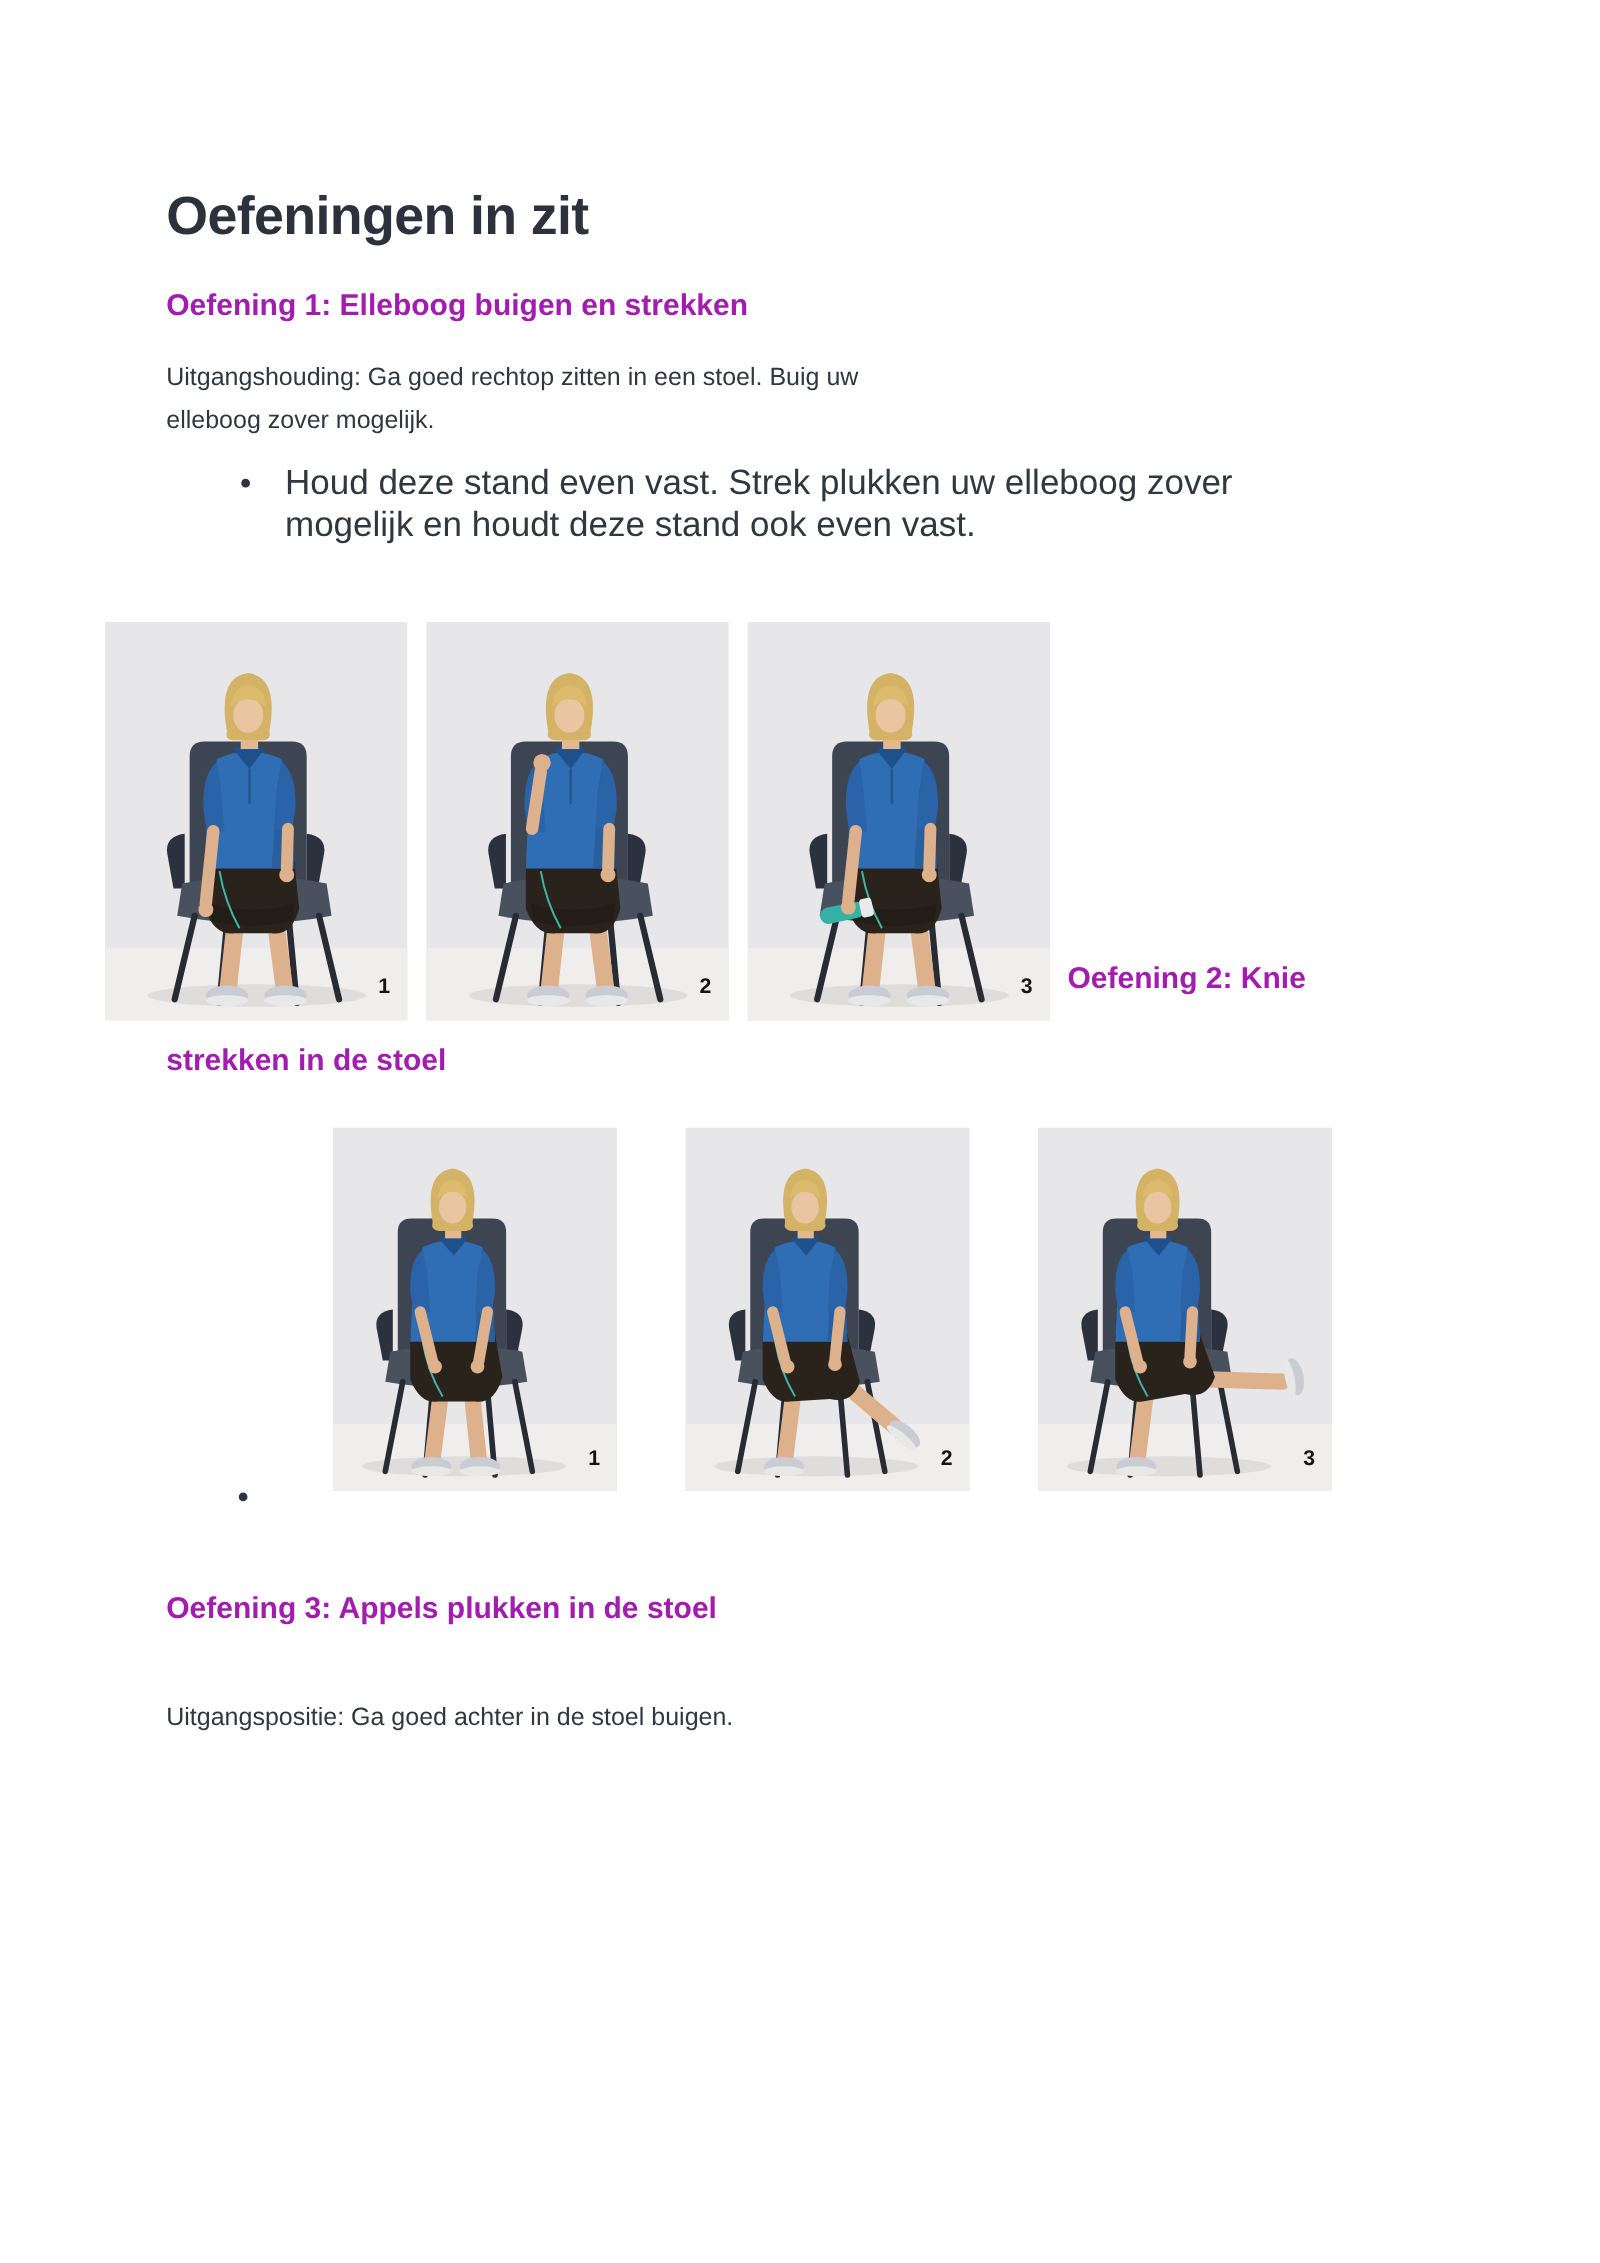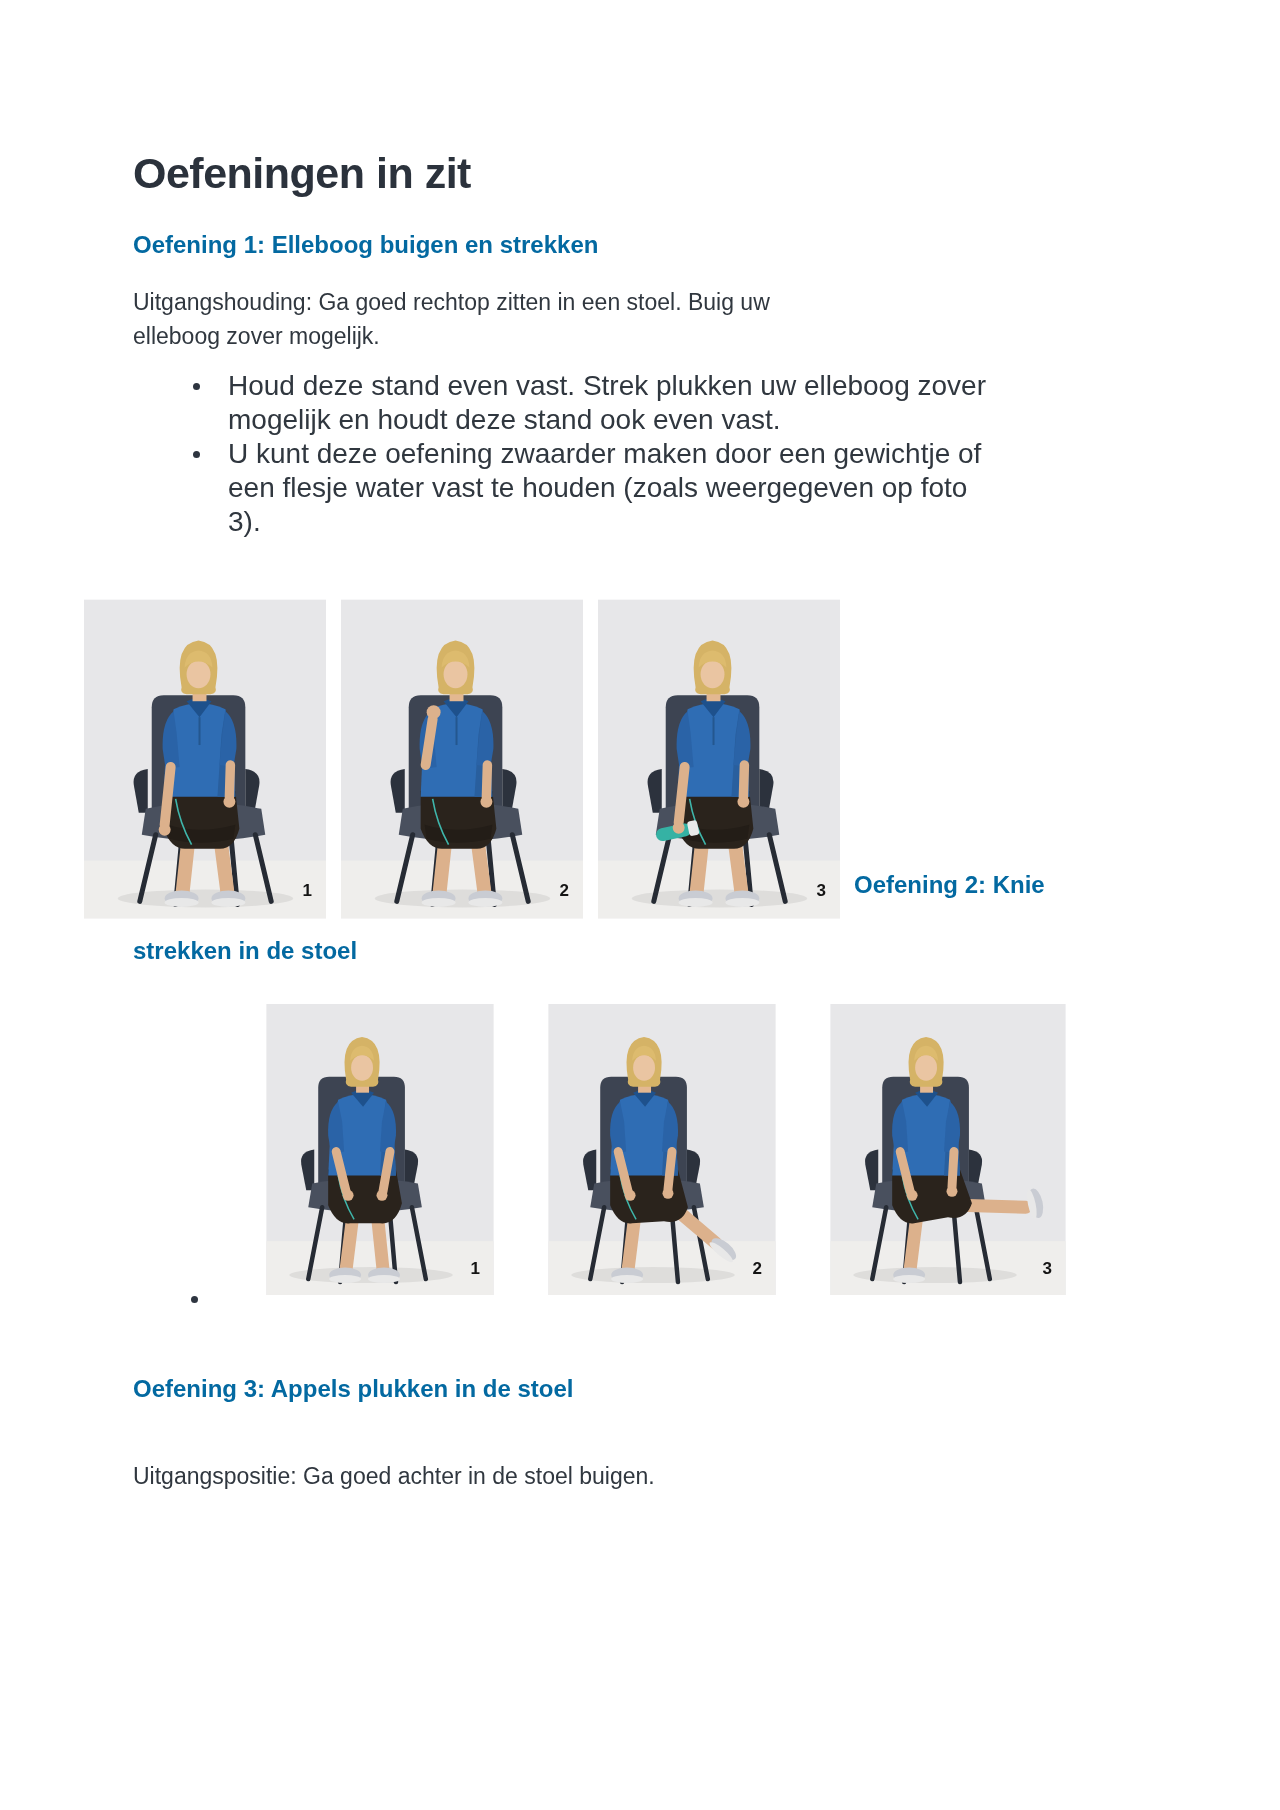--- a/index.html
+++ b/index.html
@@ -4,22 +4,22 @@
 <style>
   html,body{margin:0;padding:0;}
   body{
     width:1280px;height:1810px;background:#ffffff;overflow:hidden;
     font-family:"Liberation Sans","DejaVu Sans",sans-serif;
     color:#2e3540;
   }
   .page{width:1252px;height:1810px;position:relative;box-sizing:border-box;
         padding:150px 100px 0 133px;}
   h1{margin:0;font-size:43px;line-height:1.1;font-weight:bold;color:#2b323c;letter-spacing:-0.5px;}
-  h2{margin:0;font-size:24px;line-height:1.15;font-weight:bold;color:#0369a1;}
-  p{margin:0;font-size:23px;line-height:34px;color:#30373f;}
+  h2{margin:0;font-size:24px;line-height:1.15;font-weight:bold;color:#a21caf;}
+  p{margin:0;font-size:20px;line-height:34px;color:#30373f;}
   .pre{white-space:pre-line;}
   .mt-h2{margin-top:34px;}
   .mt-p{margin-top:26px;}
   ul.blist{list-style:none;margin:16px 0 0 0;padding:0;}
   ul.blist li{display:flex;font-size:28px;line-height:34px;color:#30373f;}
   .dot{flex:none;width:7px;height:7px;border-radius:50%;background:#2e3540;
        margin:14px 28px 0 60px;}
   
   .row1{display:flex;align-items:flex-end;margin:60px 0 0 -49px;}
   .row1 .ph{margin-right:15px;}
@@ -48,26 +48,20 @@
 
   <p class="pre mt-p">Uitgangshouding: Ga goed rechtop zitten in een stoel. Buig uw
 elleboog zover mogelijk.</p>
 
   <ul class="blist">
     <li>
       <span class="dot"></span>
       <span class="pre">Houd deze stand even vast. Strek plukken uw elleboog zover
 mogelijk en houdt deze stand ook even vast.</span>
     </li>
-    <li>
-      <span class="dot"></span>
-      <span class="pre">U kunt deze oefening zwaarder maken door een gewichtje of
-een flesje water vast te houden (zoals weergegeven op foto
-3).</span>
-    </li>
   </ul>
 
   <div class="row1">
 
     <figure class="ph" style="margin:0 15px 0 0;">
       <svg width="242" height="320" viewBox="0 0 243 320">
         <rect width="243" height="320" fill="#e7e7e9"></rect>
         <rect y="262" width="243" height="58" fill="#efeeec"></rect>
         <ellipse cx="122" cy="300" rx="88" ry="9" fill="rgba(0,0,0,0.07)"></ellipse>
         <path d="M68 108 Q68 96 80 96 L150 96 Q162 96 162 108 L162 212 L68 212 Z" fill="#3d4452"></path>

